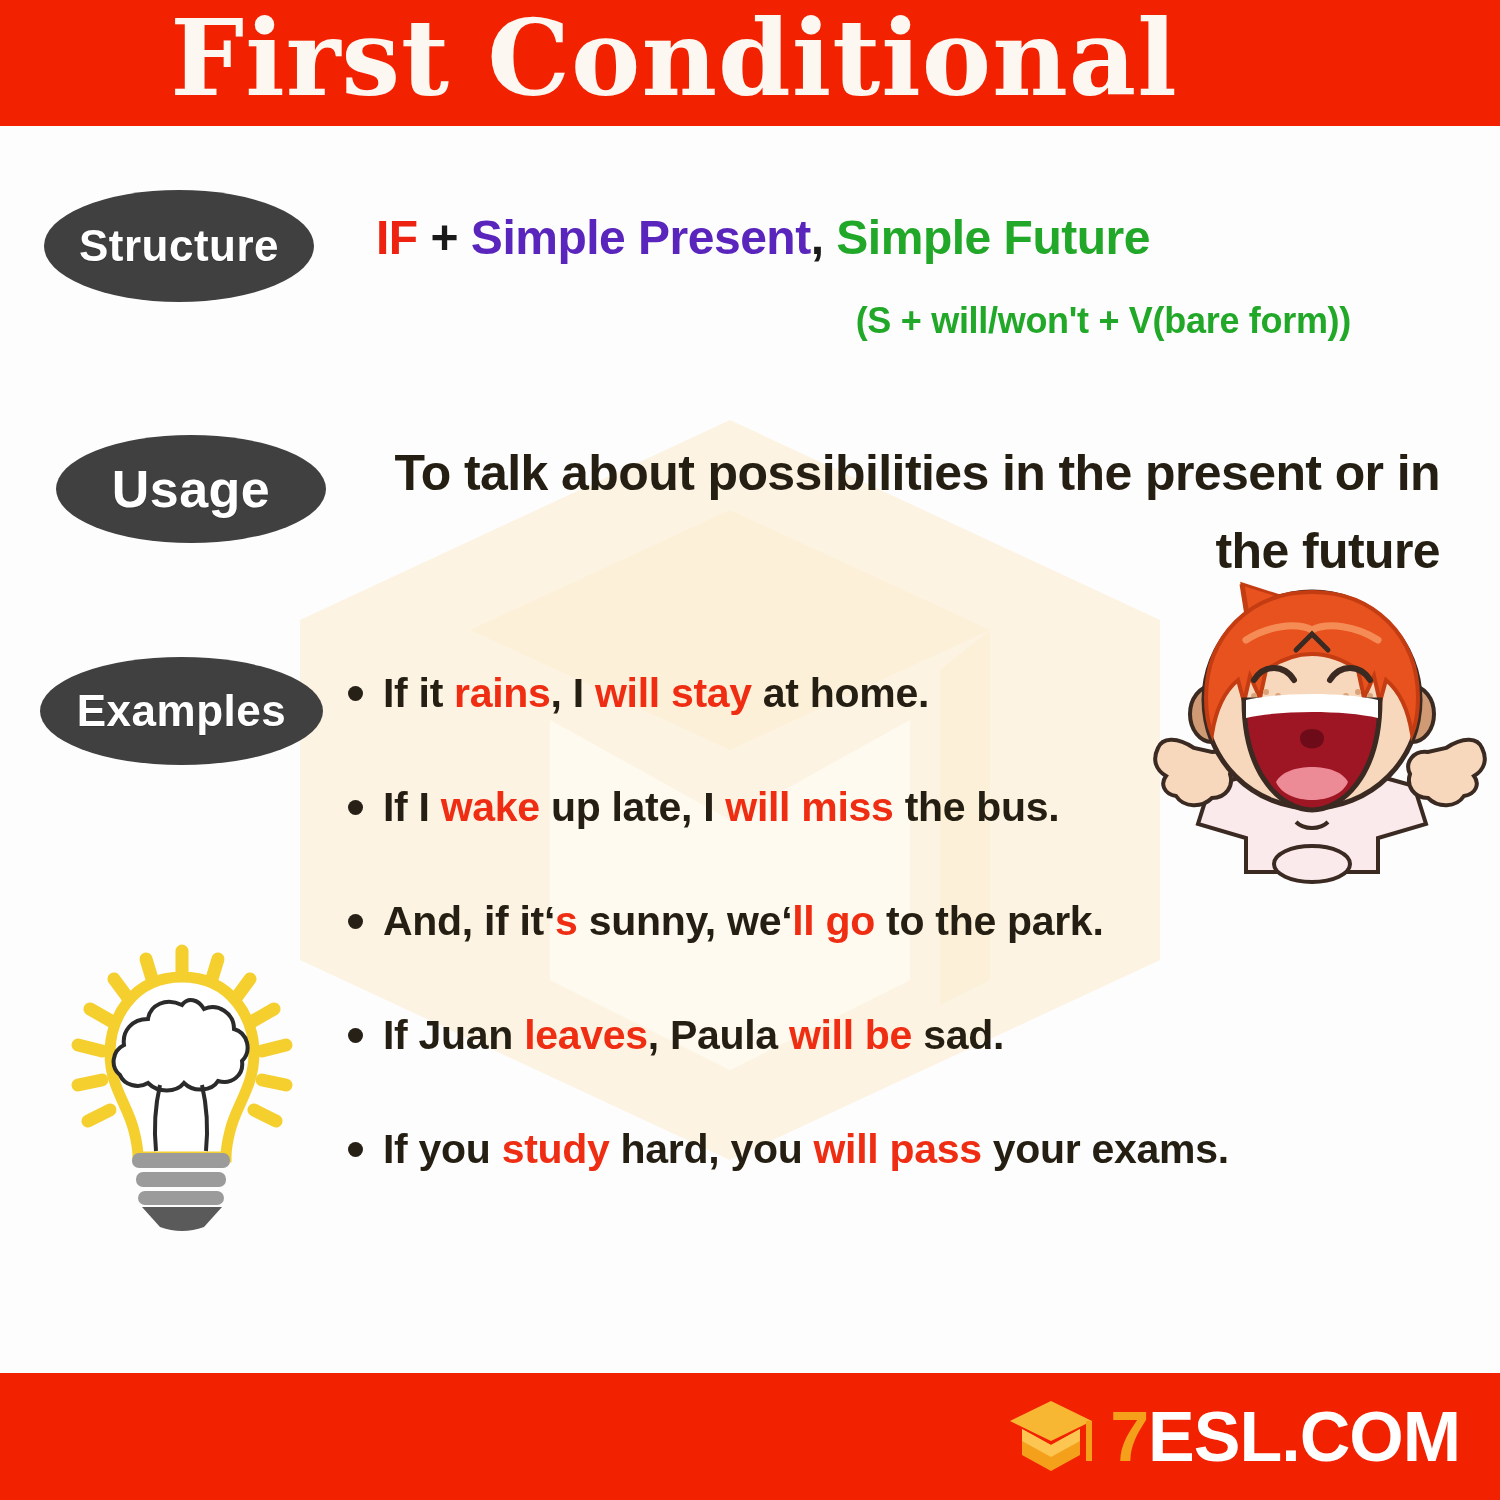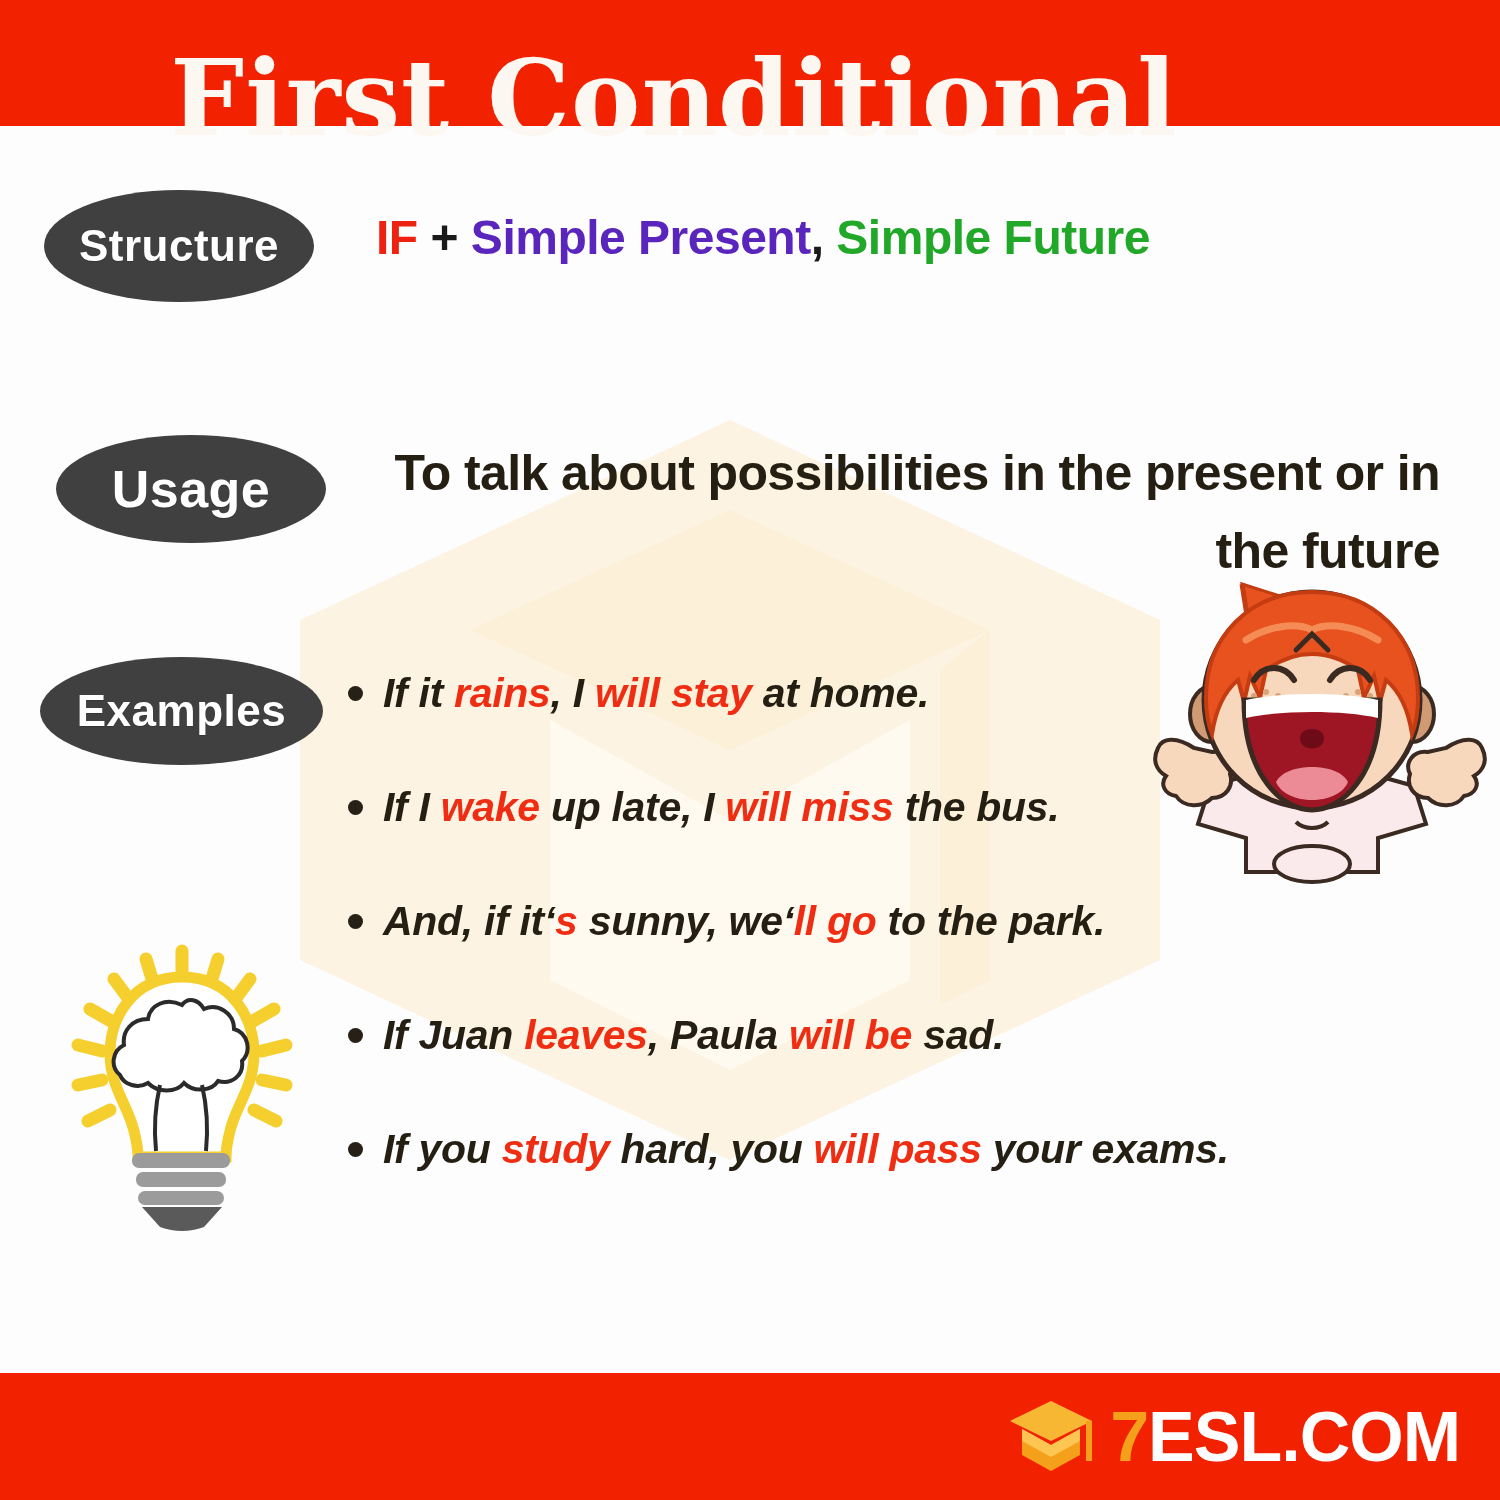--- a/index.html
+++ b/index.html
@@ -23,21 +23,20 @@
     position:absolute; top:0; left:0; width:1348px; height:126px;
     display:flex; align-items:center; justify-content:center;
     color:#fdf7f2;
     font-family:"DejaVu Serif", serif;
     font-size:104px;
     font-weight:700;
     letter-spacing:1px;
     line-height:1;
     padding-bottom:8px;
     white-space:nowrap;
-    margin-top:40px;
   }
 
   
   #watermark {
     position:absolute;
     left:300px; top:420px;
     width:860px; height:740px;
     z-index:0;
     pointer-events:none;
   }
@@ -108,21 +107,20 @@
   #examples-list li {
     position:relative;
     min-height:114px;
     padding-left:38px;
     color:#241f12;
     font-size:41px;
     font-weight:700;
     letter-spacing:-0.3px;
     line-height:1.05;
     white-space:nowrap;
-    font-style:italic;
   }
   #examples-list li::before {
     content:"";
     position:absolute;
     left:3px; top:14px;
     width:15px; height:15px;
     background:#262017;
     border-radius:50%;
   }
   .hl { color:#ef2d13; }
@@ -176,20 +174,21 @@
 <div id="content">
 
   <div class="pill" id="pill-structure">
     <span>Structure</span>
   </div>
 
   <div id="structure-formula">
     <span class="c-if">IF</span><span class="c-plus"> + </span><span class="c-present">Simple Present</span><span class="c-comma">, </span><span class="c-future">Simple Future</span>
   </div>
 
+  <div id="structure-subline">(S + will/won't + V(bare form))</div>
 
   <div class="pill" id="pill-usage">
     <span>Usage</span>
   </div>
 
   <div id="usage-text">To talk about possibilities in the present or in the future</div>
 
   <div class="pill" id="pill-examples">
     <span>Examples</span>
   </div>

